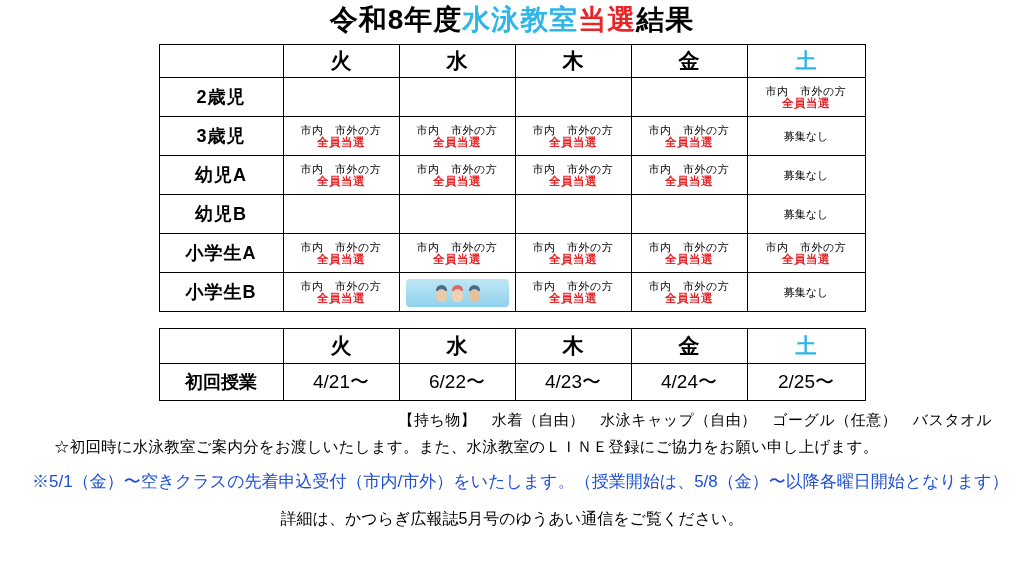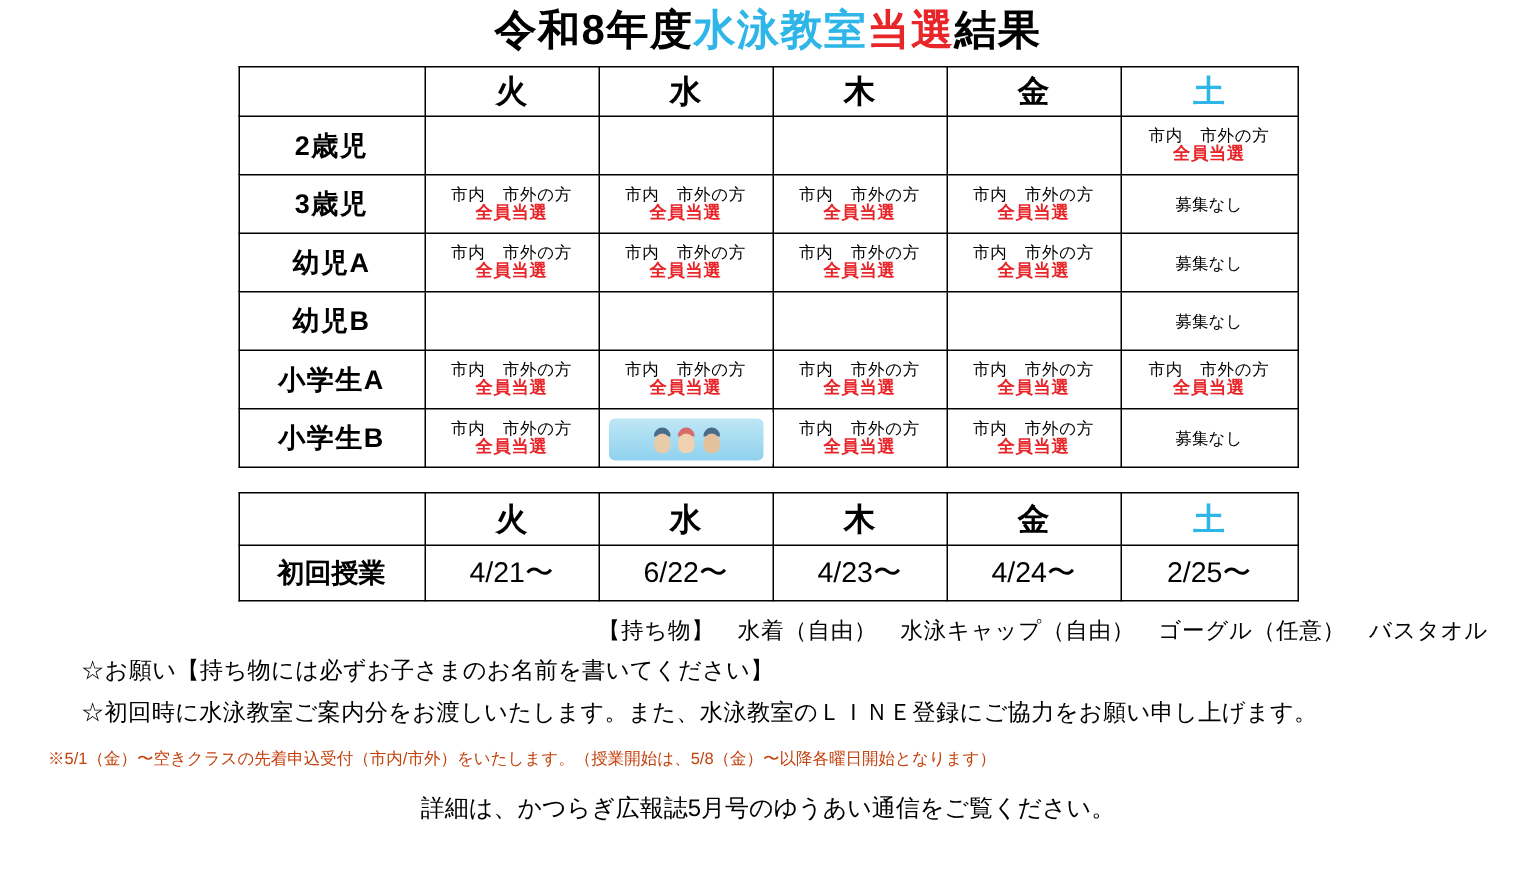--- a/index.html
+++ b/index.html
@@ -162,22 +162,22 @@
     white-space: nowrap;
   }
   .note-line {
     font-size: 15.5px;
     letter-spacing: 0.2px;
     padding-left: 22px;
     margin-top: 7px;
     white-space: nowrap;
   }
   .note-red {
-    color: #c2410c;
-    font-size: 11px;
+    color: #1d4ed8;
+    font-size: 17px;
     text-align: left;
     margin-top: 12px;
     white-space: nowrap;
   }
   .note-footer {
     text-align: center;
     font-size: 16px;
     margin-top: 16px;
     white-space: nowrap;
   }
@@ -395,17 +395,16 @@
       <td>6/22〜</td>
       <td>4/23〜</td>
       <td>4/24〜</td>
       <td>2/25〜</td>
     </tr>
   </tbody>
 </table>
 
 <div class="notes">
   <div class="belongings">【持ち物】　水着（自由）　水泳キャップ（自由）　ゴーグル（任意）　バスタオル</div>
-  <div class="note-line">☆お願い【持ち物には必ずお子さまのお名前を書いてください】</div>
   <div class="note-line">☆初回時に水泳教室ご案内分をお渡しいたします。また、水泳教室のＬＩＮＥ登録にご協力をお願い申し上げます。</div>
   <div class="note-red">※5/1（金）〜空きクラスの先着申込受付（市内/市外）をいたします。（授業開始は、5/8（金）〜以降各曜日開始となります）</div>
   <div class="note-footer">詳細は、かつらぎ広報誌5月号のゆうあい通信をご覧ください。</div>
 </div>
 
 </body></html>

